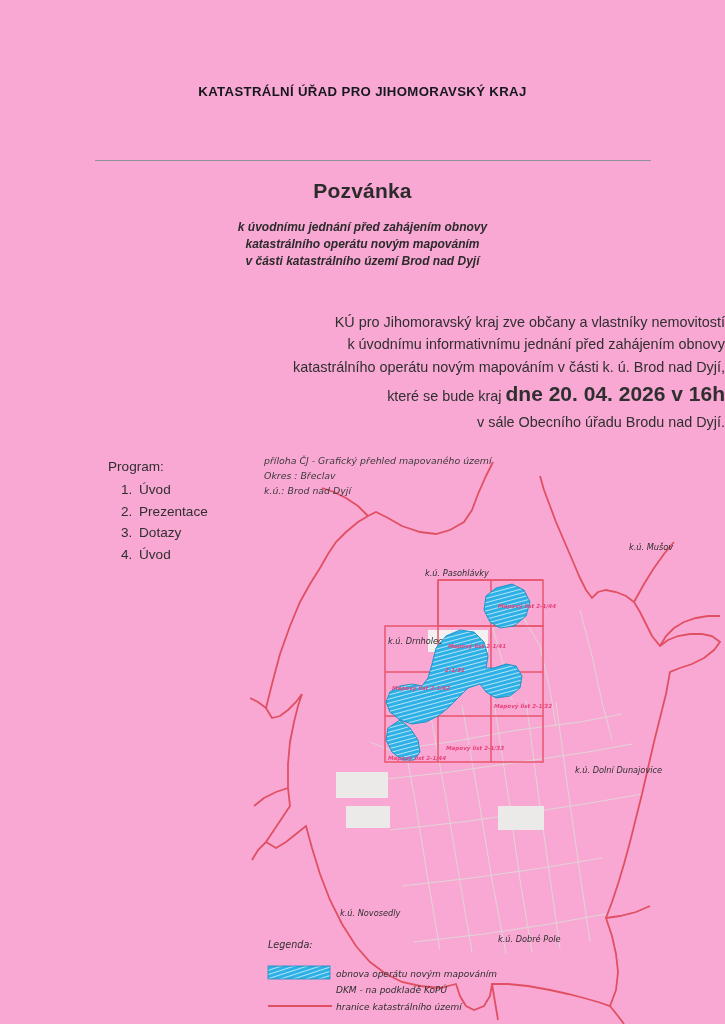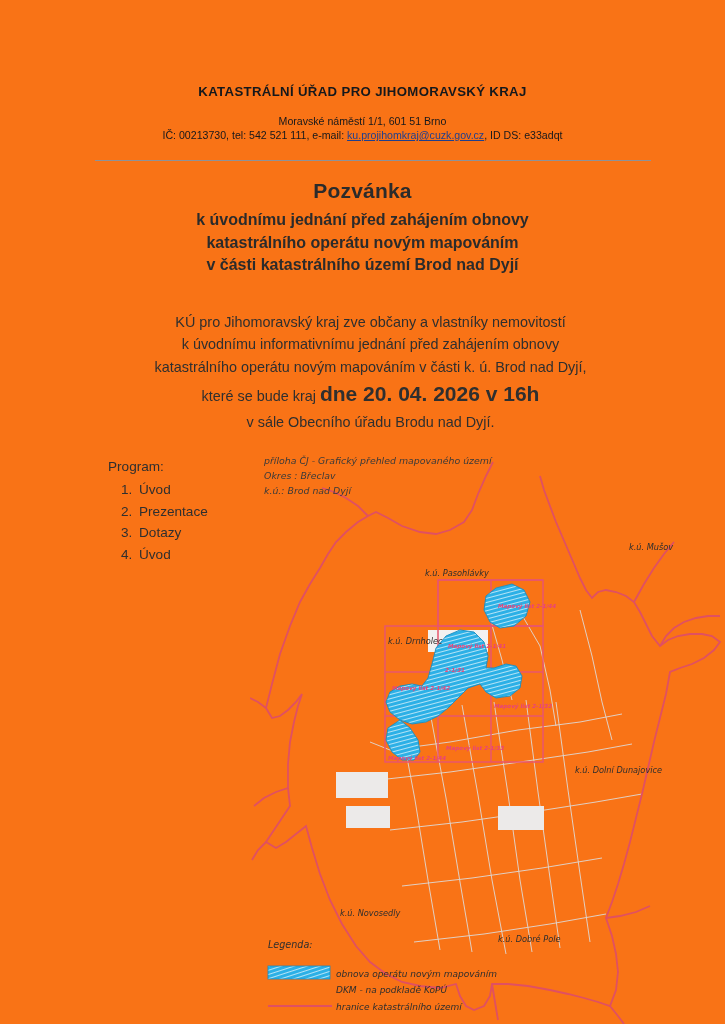--- a/index.html
+++ b/index.html
@@ -14,21 +14,21 @@
     position: relative;
     overflow: hidden;
     font-family: "Liberation Sans", sans-serif;
     color: #1c1c1c;
     -webkit-font-smoothing: antialiased;
   }
 
   .page {
     position: absolute;
     inset: 0;
-    background: #f97316;
+    background: #f9a8d4;
   }
 
   
   .letterhead {
     position: absolute;
     left: 0; right: 0;
     top: 84px;
     text-align: center;
   }
   .org-name {
@@ -63,32 +63,33 @@
     top: 179px;
     text-align: center;
     color: #2b2b2b;
   }
   .title-main {
     font-size: 21px;
     font-weight: bold;
     letter-spacing: 0.2px;
   }
   .title-sub {
-    margin-top: 6px;
-    font-size: 16px;
+    margin-top: 16px;
+    font-size: 12px;
     font-weight: bold;
     line-height: 1.42;
+    font-style: italic;
   }
 
   
   .body-block {
     position: absolute;
     left: 0; right: 0;
     top: 311px;
-    text-align: center;
+    text-align: right;
     font-size: 14.4px;
     line-height: 1.55;
     color: #2f2f2f;
     margin-left: 16px;
   }
   .body-block .strong { font-weight: bold; font-size: 21px; }
 
   
   .program {
     position: absolute;
@@ -120,26 +121,20 @@
     font-style: italic;
   }
 </style>
 </head>
 <body>
 
 <div class="page">
 
   <div class="letterhead">
     <div class="org-name">KATASTRÁLNÍ ÚŘAD PRO JIHOMORAVSKÝ KRAJ</div>
-    <div class="address-block">
-      <div>Moravské náměstí 1/1, 601 51 Brno</div>
-      <div>
-        <span>IČ: 00213730, tel: 542 521 111, e-mail: </span><a class="email-link" href="#">ku.projihomkraj@cuzk.gov.cz</a><span>, ID DS: e33adqt</span>
-      </div>
-    </div>
   </div>
   <div class="rule"></div>
 
   <div class="title-block">
     <div class="title-main">Pozvánka</div>
     <div class="title-sub">
       <div>k úvodnímu jednání před zahájením obnovy</div>
       <div>katastrálního operátu novým mapováním</div>
       <div>v části katastrálního území Brod nad Dyjí</div>
     </div>

